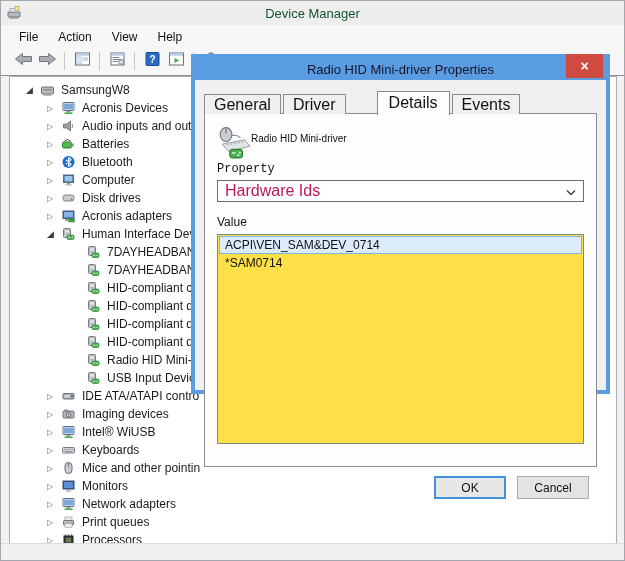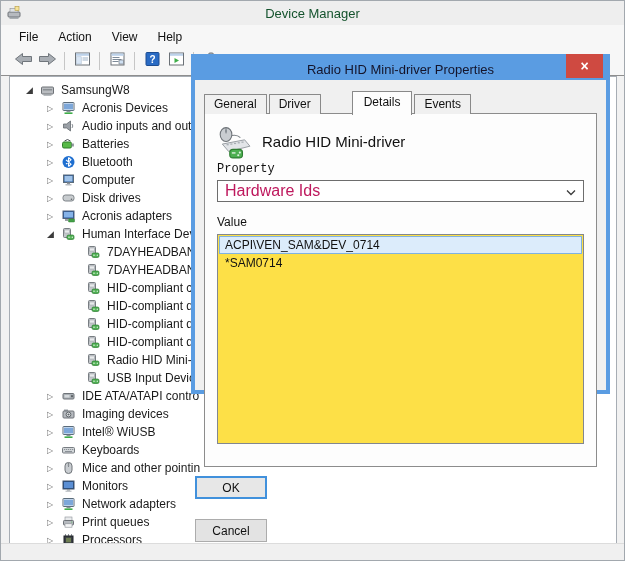--- a/index.html
+++ b/index.html
@@ -22,34 +22,34 @@
   .expander{width:14px;font-size:8px;color:#707070;text-align:left;font-family:"DejaVu Sans",sans-serif;flex:0 0 14px;}
   .expander.open{font-size:9px;color:#3c3c3c;}
   .expander.none{visibility:hidden;}
   .tree-ico{width:16px;height:14px;flex:0 0 16px;margin-right:5px;display:inline-flex;}
   .statusbar{position:absolute;left:0;right:0;bottom:0;height:16px;background:#f0f0f0;border-top:1px solid #dcdcdc;}
   
   .dialog{position:absolute;left:190px;top:53px;width:419px;height:340px;box-sizing:border-box;background:#f0f0f0;border:4px solid var(--accent,#5a9ce2);z-index:10;}
   .dlg-titlebar{height:22px;background:var(--accent,#5a9ce2);position:relative;display:flex;align-items:center;justify-content:center;font-size:13px;color:#14142a;}
   .close-btn{position:absolute;top:-4px;right:3px;width:37px;height:24px;background:var(--close-red,#cf4a41);color:#fff;display:flex;align-items:center;justify-content:center;font-size:14px;font-weight:bold;cursor:default;}
   .tabs{display:flex;align-items:flex-end;height:24px;margin:10px 9px -1px 9px;position:relative;z-index:2;}
-  .tab{height:19px;line-height:19px;padding:0 9px;background:#f0f0f0;border:1px solid #898989;border-bottom:none;margin-right:2px;font-size:12px;color:#111;border-radius:1px 1px 0 0;}
+  .tab{height:19px;line-height:19px;padding:0 9px;background:#f0f0f0;border:1px solid #898989;border-bottom:none;margin-right:2px;font-size:16px;color:#111;border-radius:1px 1px 0 0;}
   .tab.active{height:23px;line-height:21px;background:#fdfdfd;padding:0 11px;position:relative;z-index:3;margin-bottom:-1px;margin-left:29px;}
   .tabpage{margin:0 9px;background:#fdfdfd;border:1px solid #8c8c8c;height:354px;box-sizing:border-box;position:relative;z-index:1;padding:12px;}
   .dev-header{display:flex;height:36px;}
   .hid-icon{width:34px;height:34px;}
-  .dev-name{margin-left:11px;padding-top:7px;font-size:15px;color:#111;text-align:center;}
+  .dev-name{margin-left:0;padding-top:7px;font-size:10px;color:#111;text-align:center;}
   .field-label{font-size:12px;color:#111;height:14px;}
   .field-label.prop{margin-top:0;font-family:Liberation Mono, monospace;}
   .field-label.val{margin-top:13px;}
   .combobox{margin-top:4px;height:22px;box-sizing:border-box;border:1px solid #6d6d6d;background:#fff;display:flex;align-items:center;justify-content:space-between;padding:0 7px;font-size:16px;color:#be185d;}
   .listbox{margin-top:5px;height:210px;box-sizing:border-box;border:1px solid #82878f;background:#fde047;overflow:hidden;padding-top:1px;}
   .list-item{height:18px;line-height:17px;font-size:12px;color:#111;padding-left:5px;border:1px solid transparent;box-sizing:border-box;margin:0 1px;white-space:nowrap;}
   .list-item.selected{background:var(--sel-bg,#dcecfb);border-color:var(--sel-border,#7fb2e0);}
-  .dlg-footer{display:flex;justify-content:flex-end;gap:20px;padding:9px 17px 0 0;flex-direction:column;}
+  .dlg-footer{display:flex;justify-content:flex-end;gap:11px;padding:9px 17px 0 0;}
   .btn{width:72px;height:23px;box-sizing:border-box;background:#e3e3e3;border:1px solid #acacac;font-size:12px;font-family:"Liberation Sans",sans-serif;color:#111;padding:0;}
   .btn.ok{border:2px solid #4191dc;background:#e7e7e7;}
 </style>
 </head>
 <body>
 
 <div class="window">
   <div class="titlebar">
     <span class="app-icon">
       <svg width="16" height="16" viewBox="0 0 16 16">

